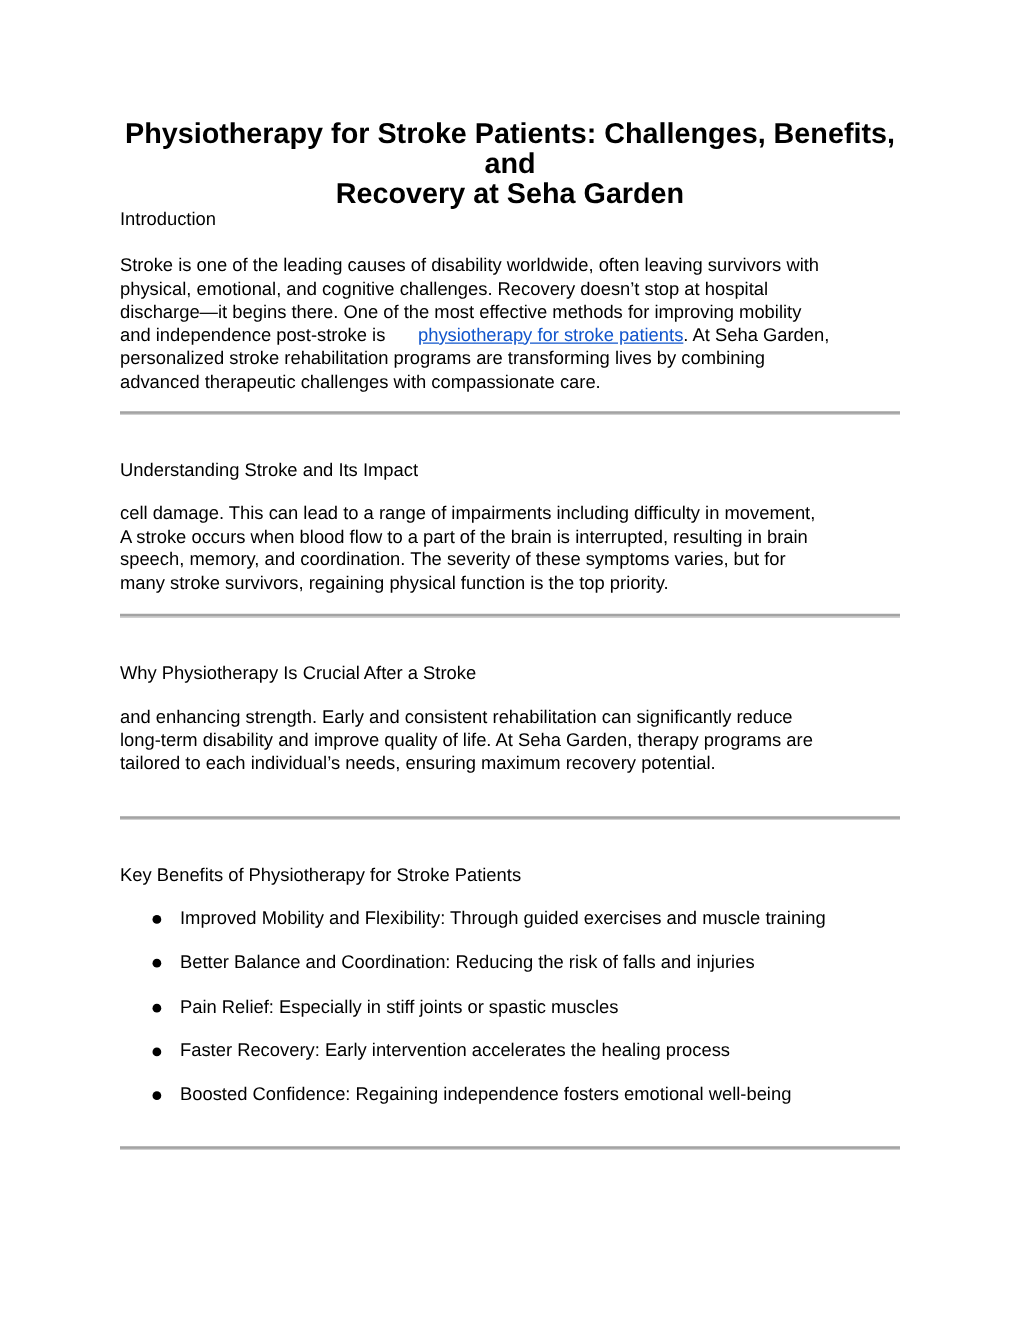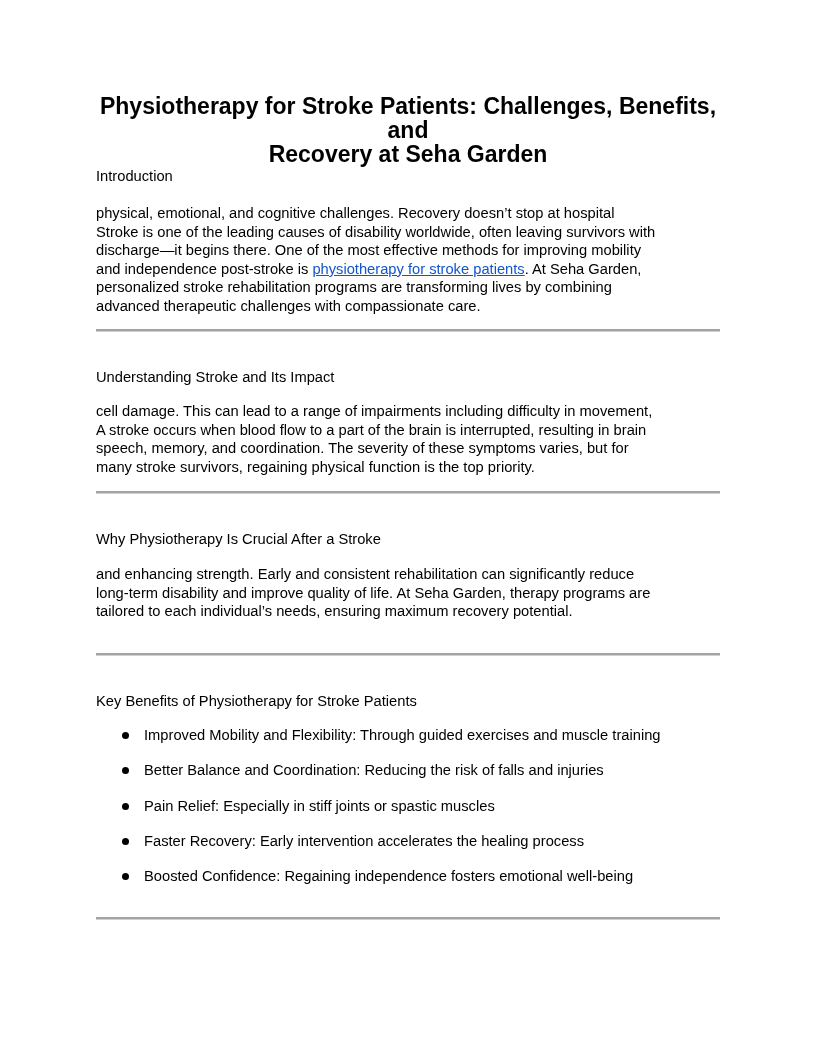--- a/index.html
+++ b/index.html
@@ -46,20 +46,21 @@
       line-height: 18.6px;
     }
     .para .line {
       display: block;
       white-space: nowrap;
     }
     .link {
       color: #1155cc;
       text-decoration: underline;
       cursor: pointer;
+      margin-left: 22px;
     }
     .rule {
       position: absolute;
       left: 0;
       width: 624px;
       height: 2px;
       background: #a3a3a3;
       border-bottom: 1px solid #d0d0d0;
     }
     .bullets {
@@ -97,22 +98,22 @@
 
 <div class="page">
 
   <div class="title">
     <div>Physiotherapy for Stroke Patients: Challenges, Benefits, and</div>
     <div>Recovery at Seha Garden</div>
   </div>
 
   <div class="heading" style="top:167px;">Introduction</div>
   <div class="para" style="top:204px;">
+    <span class="line">Stroke is one of the leading causes of disability worldwide, often leaving survivors with</span>
     <span class="line">physical, emotional, and cognitive challenges. Recovery doesn’t stop at hospital</span>
-    <span class="line">Stroke is one of the leading causes of disability worldwide, often leaving survivors with</span>
     <span class="line">discharge—it begins there. One of the most effective methods for improving mobility</span>
     <span class="line"><span>and independence post-stroke is </span><a class="link">physiotherapy for stroke patients</a><span>. At Seha Garden,</span></span>
     <span class="line">personalized stroke rehabilitation programs are transforming lives by combining</span>
     <span class="line">advanced therapeutic challenges with compassionate care.</span>
   </div>
   <div class="rule" style="top:329px;"></div>
 
   <div class="heading" style="top:368px;text-align:right;">Understanding Stroke and Its Impact</div>
   <div class="para" style="top:402px;">
     <span class="line">cell damage. This can lead to a range of impairments including difficulty in movement,</span>

